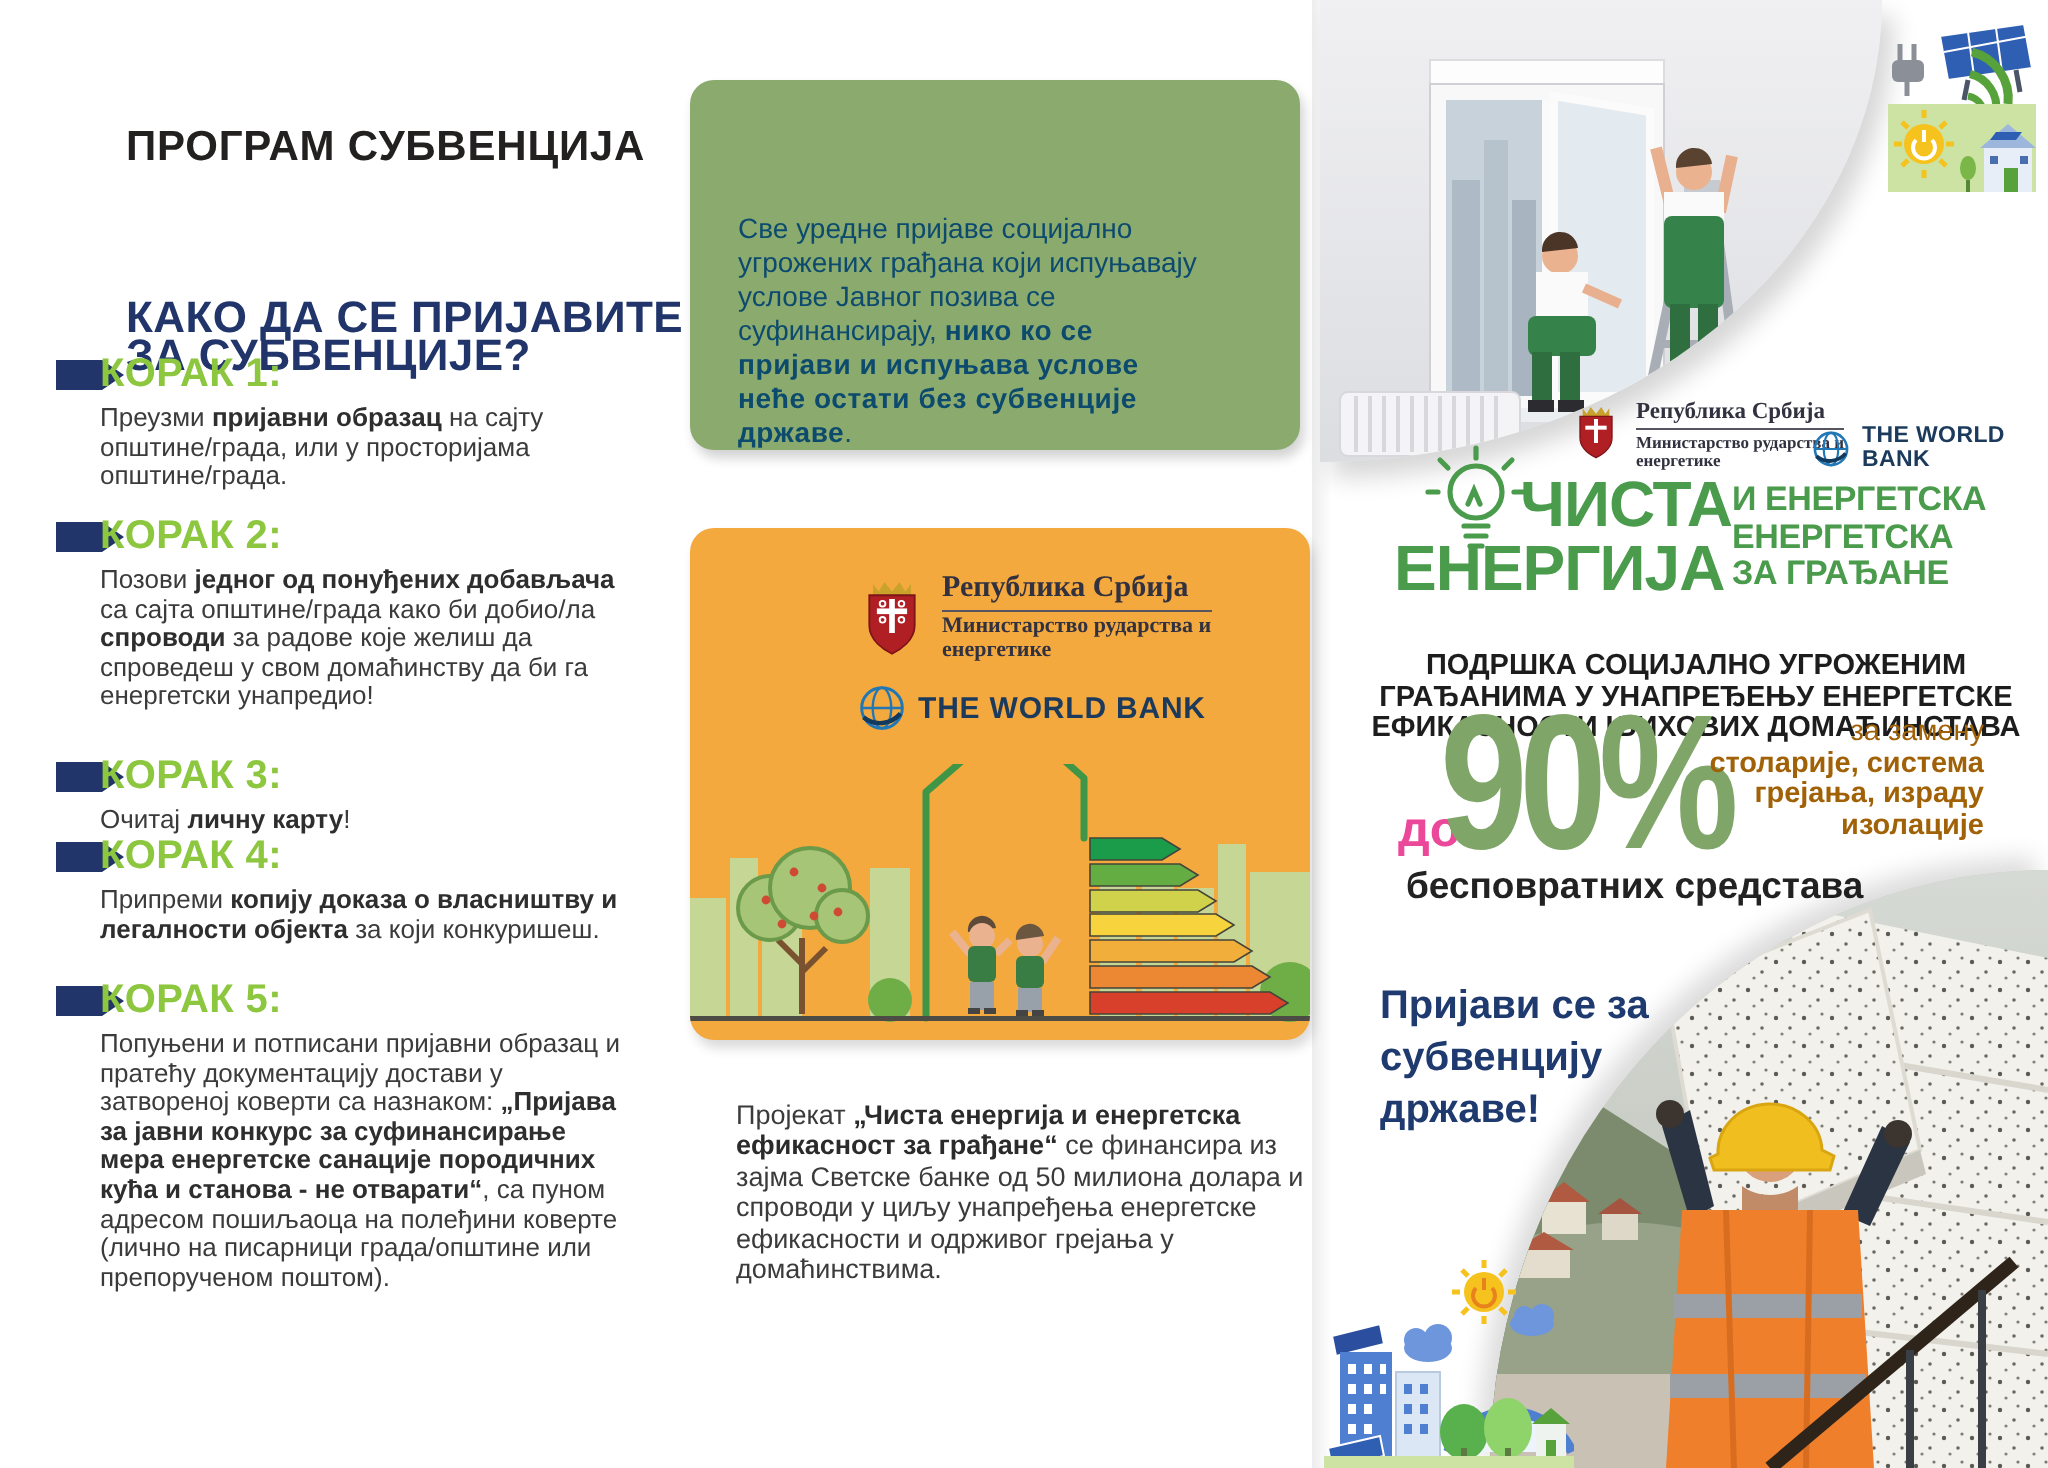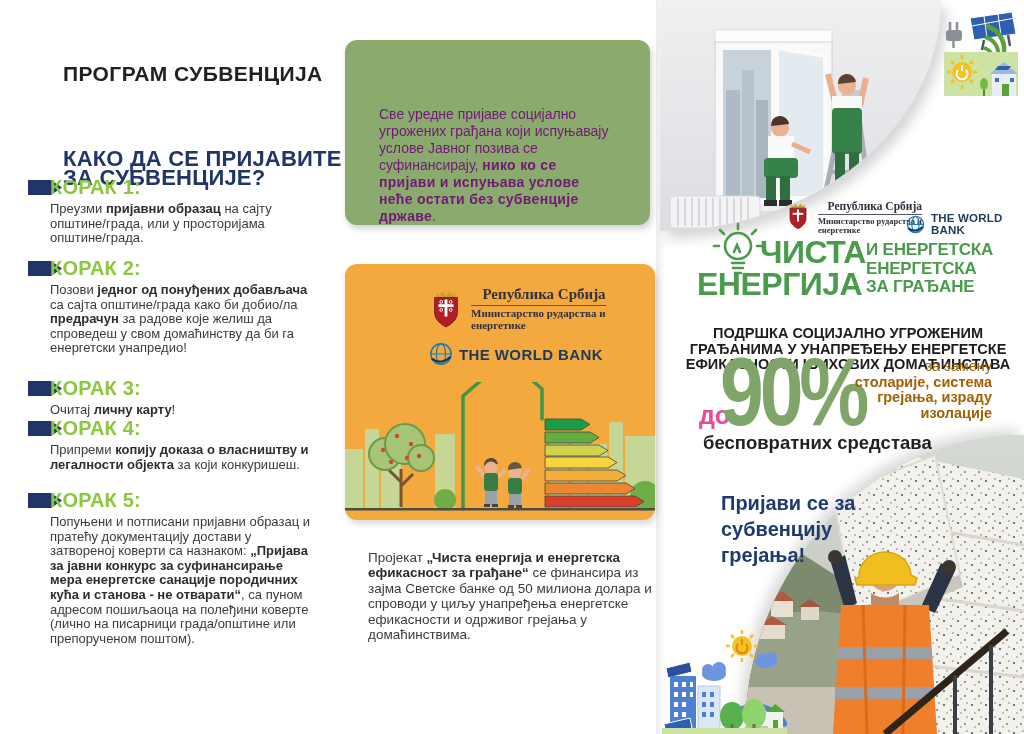--- a/index.html
+++ b/index.html
@@ -16,27 +16,27 @@
   .step-arrow svg{display:block;}
   .step-body{position:absolute;left:50px;width:262px;}
   .step-label{font-size:20px;font-weight:800;color:#8dc63f;letter-spacing:.2px;}
   .step-text{margin:3px 0 0 0;font-size:13px;line-height:14.6px;color:#3b3b3b;}
   .step-text .b{color:#2e2e2e;}
   .s1{top:176px;} .s2{top:257px;} .s3{top:377px;} .s4{top:417px;} .s5{top:489px;}
 
   
   .notice-box{left:345px;top:40px;width:305px;height:185px;border-radius:12px;background:#8baa6e;
               box-shadow:2px 4px 6px rgba(0,0,0,.18);}
-  .notice-text{position:absolute;left:34px;top:52px;width:238px;color:#701a75;font-size:14px;line-height:17px;}
+  .notice-text{position:absolute;left:24px;top:52px;width:238px;color:#0c4a6e;font-size:14px;line-height:17px;}
   .notice-text .b{letter-spacing:.3px;}
   .orange-card{left:345px;top:264px;width:310px;height:256px;border-radius:12px;background:#f4a93f;
                overflow:hidden;box-shadow:2px 4px 6px rgba(0,0,0,.15);}
   .gov-logo{display:flex;align-items:flex-start;}
   .gov-text{margin-left:8px;font-family:"Liberation Serif","DejaVu Serif",serif;color:#31313f;}
-  .gov-republic{font-weight:700;text-align:right;}
+  .gov-republic{font-weight:700;}
   .gov-rule{height:1px;background:#55555f;margin:2px 0 2px 0;}
   .gov-ministry{font-weight:700;line-height:1.05;}
   .gov-lg .gov-republic{font-size:15px;} .gov-lg .gov-ministry{font-size:11px;}
   .gov-sm .gov-republic{font-size:11.5px;} .gov-sm .gov-ministry{font-size:8.5px;}
   .card-gov{left:84px;top:22px;}
   .wb-logo{display:flex;align-items:center;}
   .wb-text{margin-left:6px;font-weight:700;color:#1b3a5c;letter-spacing:.4px;}
   .card-wb{left:84px;top:78px;}
   .card-wb .wb-text{font-size:15px;}
   .card-art{left:0;top:118px;width:310px;height:138px;}
@@ -58,21 +58,21 @@
   .brand-sub{left:866px;top:241px;font-size:17px;font-weight:800;color:#4a9b4c;line-height:18.5px;letter-spacing:-.2px;}
   .support-text{left:680px;top:306px;width:336px;text-align:center;font-size:14.5px;font-weight:800;
                 color:#1d1d1d;line-height:15.6px;margin-top:20px;}
   .sub-prefix{left:699px;top:401px;font-size:25px;font-weight:800;color:#ec4899;}
   .sub-percent{left:720px;top:352px;font-size:96px;font-weight:800;color:#7fa668;line-height:80px;
                letter-spacing:-5px;transform:scaleX(.82);transform-origin:left top;}
   .sub-purpose{right:32px;top:359px;text-align:right;font-size:14.5px;line-height:15.6px;color:#a16207;}
   .sub-purpose .pl0{font-weight:400;}
   .sub-purpose div{font-weight:700;}
   .sub-suffix{left:703px;top:432px;font-size:18.5px;font-weight:700;color:#222;}
-  .cta{left:721px;top:490px;font-size:20px;font-weight:800;color:#1e3a6e;line-height:26px;z-index:6;}
+  .cta{left:690px;top:490px;font-size:20px;font-weight:800;color:#1e3a6e;line-height:26px;z-index:6;}
   .photo-bottom{left:745px;top:435px;width:279px;height:299px;border-top-left-radius:100% 100%;
                 overflow:hidden;background:#c9cdc6;box-shadow:-6px -6px 12px rgba(0,0,0,.14);z-index:4;}
   .eco-bottom-left{left:662px;top:628px;width:125px;height:106px;z-index:5;}
   svg{display:block;}
 </style>
 </head>
 <body>
 
 <div class="page">
 
@@ -97,21 +97,21 @@
     </div>
 
     <div class="abs step s2">
       <span class="step-arrow">
         <svg width="34" height="15" viewBox="0 0 34 15">
             <path d="M0 0h23l11 7.5L23 15H0z" fill="#21356b"></path>
           </svg>
       </span>
       <div class="step-body">
         <div class="step-label">КОРАК 2:</div>
-        <p class="step-text"><span>Позови </span><span class="b">једног од понуђених добављача</span><span> са сајта општине/града како би добио/ла </span><span class="b">предрачун</span><span> за радове које желиш да спроведеш у свом домаћинству да би га енергетски унапредио!</span></p>
+        <p class="step-text"><span>Позови </span><span class="b">једног од понуђених добављача</span><span> са сајта општине/града како би добио/ла </span><span class="b">спроводи</span><span> за радове које желиш да спроведеш у свом домаћинству да би га енергетски унапредио!</span></p>
       </div>
     </div>
 
     <div class="abs step s3">
       <span class="step-arrow">
         <svg width="34" height="15" viewBox="0 0 34 15">
             <path d="M0 0h23l11 7.5L23 15H0z" fill="#21356b"></path>
           </svg>
       </span>
       <div class="step-body">
@@ -436,21 +436,21 @@
       <div class="pl0">за замену</div>
       <div>столарије, система</div>
       <div>грејања, израду</div>
       <div>изолације</div>
     </div>
     <div class="abs sub-suffix">бесповратних средстава</div>
 
     <div class="abs cta">
       <div>Пријави се за</div>
       <div>субвенцију</div>
-      <div>грејања!</div>
+      <div>државе!</div>
     </div>
 
     <div class="abs photo-bottom">
       <svg width="279" height="299" viewBox="0 0 279 299">
         <defs>
           <linearGradient id="sky2" x1="0" y1="0" x2="0" y2="1">
             <stop offset="0" stop-color="#d6dad4"></stop>
               <stop offset="1" stop-color="#b9beb6"></stop>
           </linearGradient>
           <pattern id="speck" width="14" height="14" patternUnits="userSpaceOnUse">

